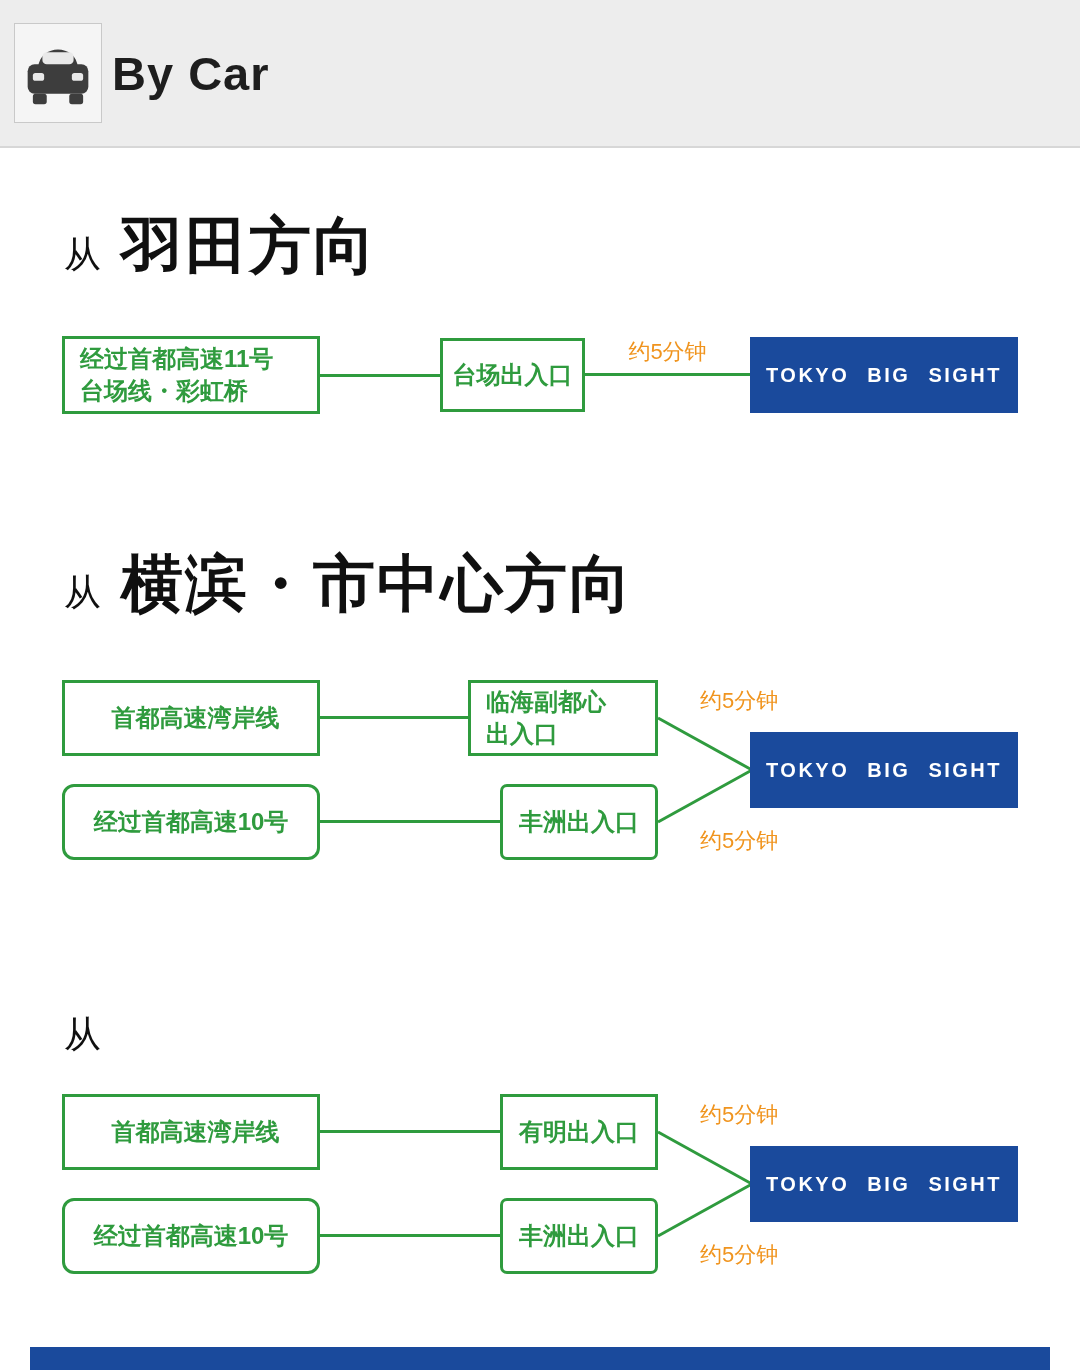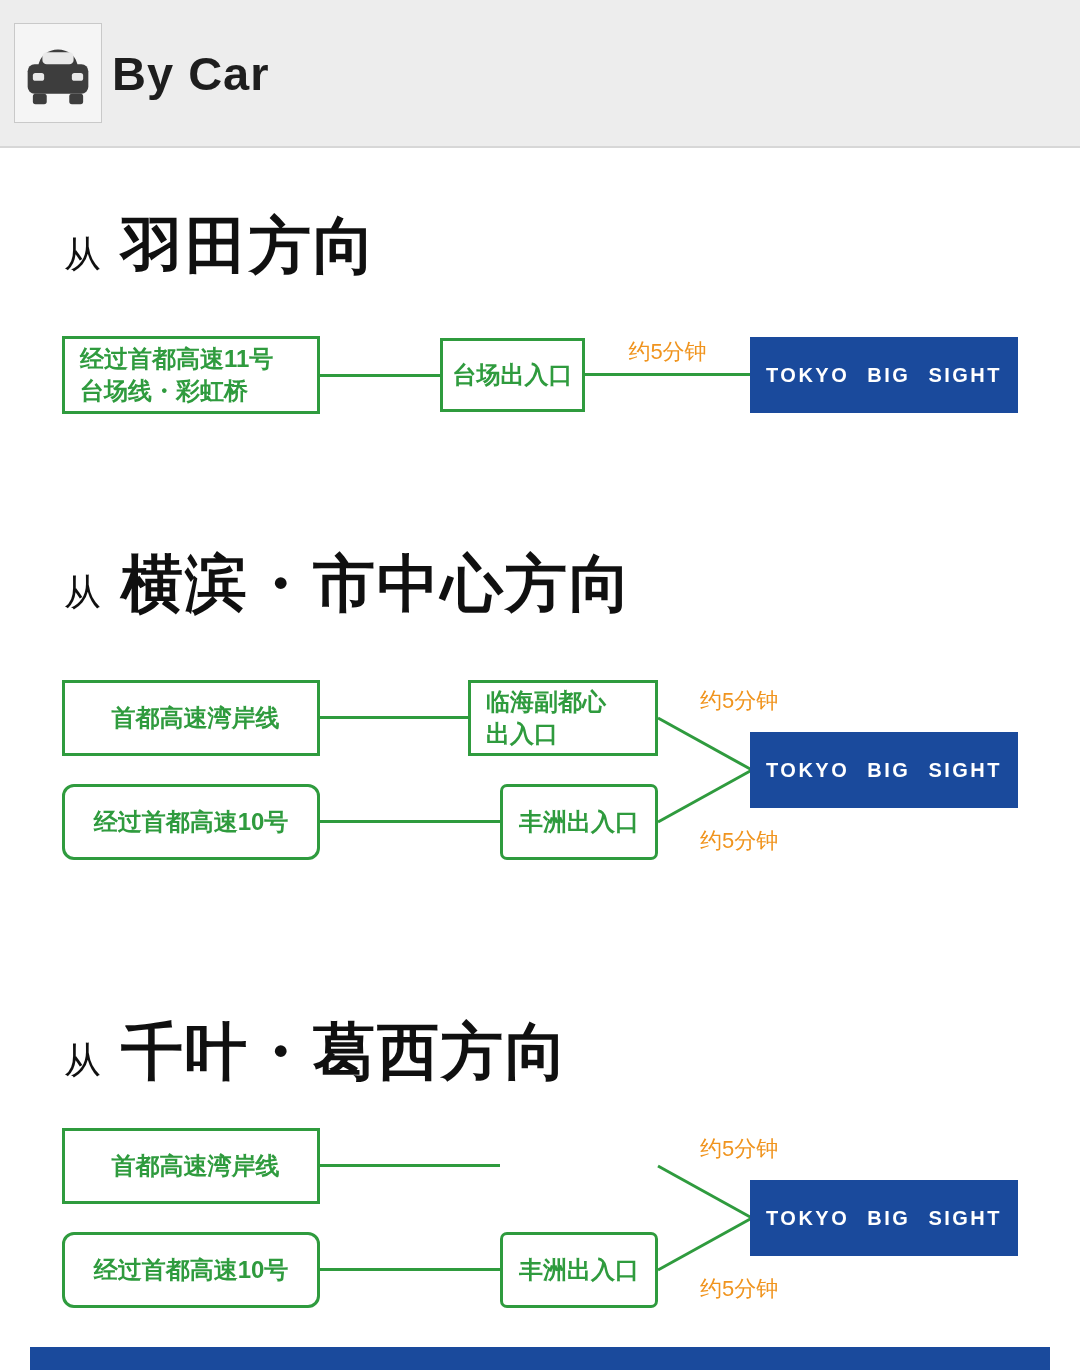--- a/index.html
+++ b/index.html
@@ -146,26 +146,26 @@
       <line x1="658" y1="38" x2="752" y2="90"></line>
       <line x1="658" y1="142" x2="752" y2="90"></line>
     </svg>
     <div class="bluebox pos-blue">TOKYO BIG SIGHT</div>
   </div>
 </section>
 
 <section>
   <h2 class="sec-title t3">
     <span class="prefix">从</span>
-    <span class="big">千叶・葛西方向</span>
   </h2>
 
   <div class="diagram-merge d3">
     <div class="gbox pos-road1">首都高速湾岸线</div>
     <div class="hline pos-line1"></div>
+    <div class="gbox pos-exit1">有明出入口</div>
     <div class="time pos-time1">约5分钟</div>
 
     <div class="gbox pos-road2">经过首都高速10号</div>
     <div class="hline pos-line2"></div>
     <div class="gbox pos-exit2">丰洲出入口</div>
     <div class="time pos-time2">约5分钟</div>
 
     <svg class="merge-lines" viewBox="0 0 1080 182">
       <line x1="658" y1="38" x2="752" y2="90"></line>
       <line x1="658" y1="142" x2="752" y2="90"></line>

